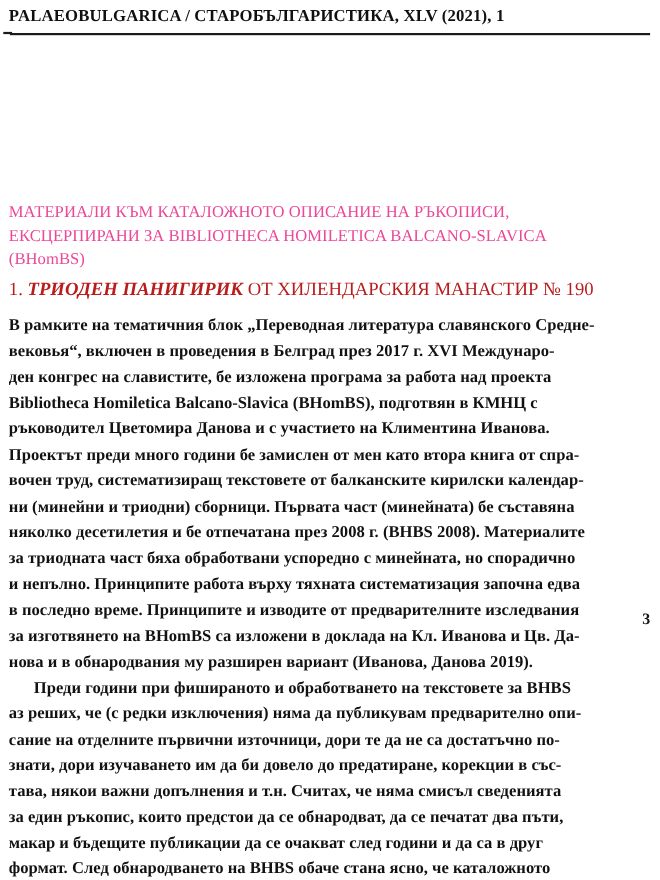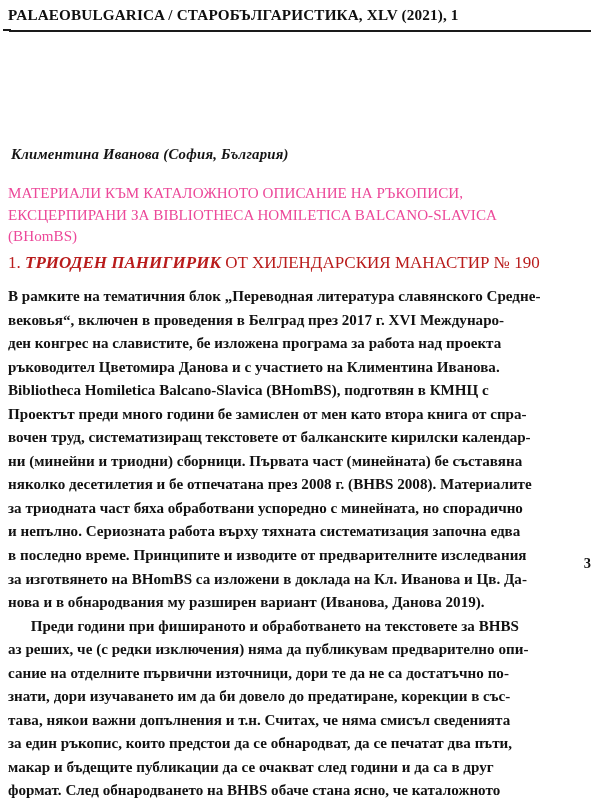--- a/index.html
+++ b/index.html
@@ -136,43 +136,42 @@
 
 <div class="page">
 
   <div class="running-head">
     <div class="running-head-text">PALAEOBULGARICA / СТАРОБЪЛГАРИСТИКА, XLV (2021), 1</div>
   </div>
   <div class="head-rule-tick"></div>
   <div class="head-rule"></div>
 
 
-  <div class="author-line">Климентина Иванова (София, България)</div>
 
   <div class="title-block">
     <div class="title-line">МАТЕРИАЛИ КЪМ КАТАЛОЖНОТО ОПИСАНИЕ НА РЪКОПИСИ,</div>
     <div class="title-line">ЕКСЦЕРПИРАНИ ЗА BIBLIOTHECA HOMILETICA BALCANO-SLAVICA</div>
     <div class="title-line">(BHomBS)</div>
     <div class="subtitle-line">
       <span>1. </span><span class="subtitle-em">ТРИОДЕН ПАНИГИРИК</span><span> ОТ ХИЛЕНДАРСКИЯ МАНАСТИР № 190</span>
     </div>
   </div>
 
   <div class="body-block" id="body-block">
       <div class="body-line">В рамките на тематичния блок „Переводная литература славянского Средне-</div>
       <div class="body-line">вековья“, включен в проведения в Белград през 2017 г. XVI Междунаро-</div>
       <div class="body-line">ден конгрес на славистите, бе изложена програма за работа над проекта</div>
+      <div class="body-line">Bibliotheca Homiletica Balcano-Slavica (BHomBS), подготвян в КМНЦ с</div>
       <div class="body-line">ръководител Цветомира Данова и с участието на Климентина Иванова.</div>
-      <div class="body-line">Bibliotheca Homiletica Balcano-Slavica (BHomBS), подготвян в КМНЦ с</div>
       <div class="body-line">Проектът преди много години бе замислен от мен като втора книга от спра-</div>
       <div class="body-line">вочен труд, систематизиращ текстовете от балканските кирилски календар-</div>
       <div class="body-line">ни (минейни и триодни) сборници. Първата част (минейната) бе съставяна</div>
       <div class="body-line">няколко десетилетия и бе отпечатана през 2008 г. (BHBS 2008). Материалите</div>
       <div class="body-line">за триодната част бяха обработвани успоредно с минейната, но спорадично</div>
-      <div class="body-line">и непълно. Сериозната работа върху тяхната систематизация започна едва</div>
+      <div class="body-line">и непълно. Принципите работа върху тяхната систематизация започна едва</div>
       <div class="body-line">в последно време. Принципите и изводите от предварителните изследвания</div>
       <div class="body-line">за изготвянето на BHomBS са изложени в доклада на Кл. Иванова и Цв. Да-</div>
       <div class="body-line">нова и в обнародвания му разширен вариант (Иванова, Данова 2019).</div>
       <div class="body-line">      Преди години при фишираното и обработването на текстовете за BHBS</div>
       <div class="body-line">аз реших, че (с редки изключения) няма да публикувам предварително опи-</div>
       <div class="body-line">сание на отделните първични източници, дори те да не са достатъчно по-</div>
       <div class="body-line">знати, дори изучаването им да би довело до предатиране, корекции в със-</div>
       <div class="body-line">тава, някои важни допълнения и т.н. Считах, че няма смисъл сведенията</div>
       <div class="body-line">за един ръкопис, които предстои да се обнародват, да се печатат два пъти,</div>
       <div class="body-line">макар и бъдещите публикации да се очакват след години и да са в друг</div>

